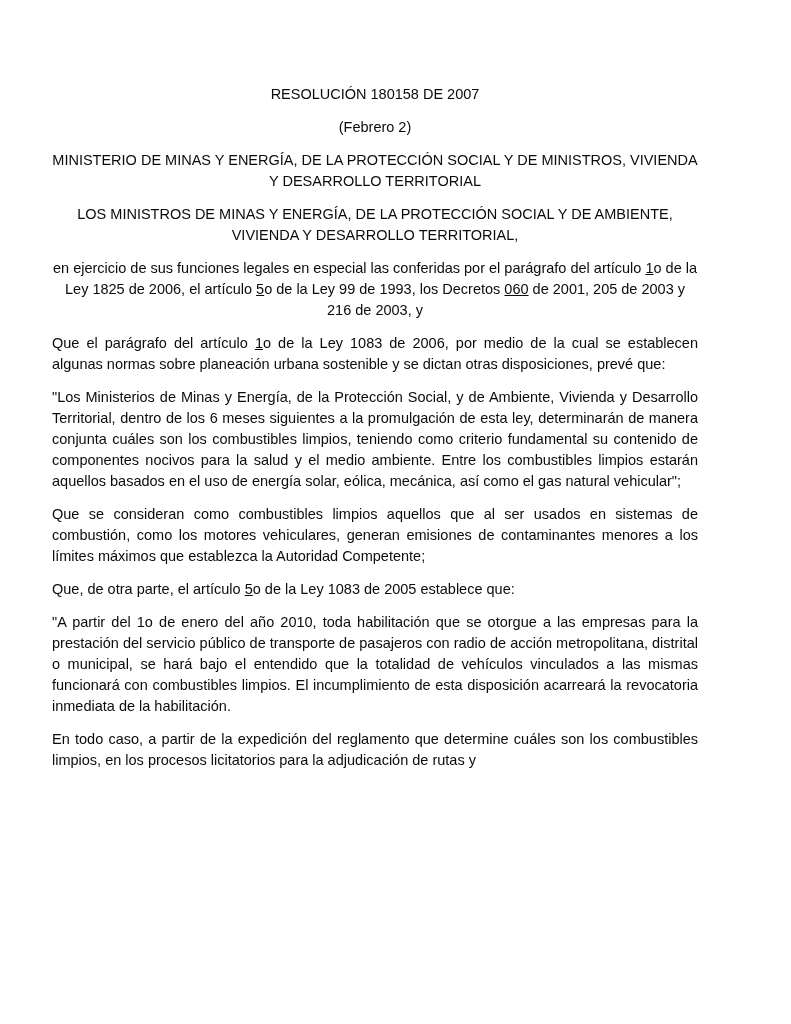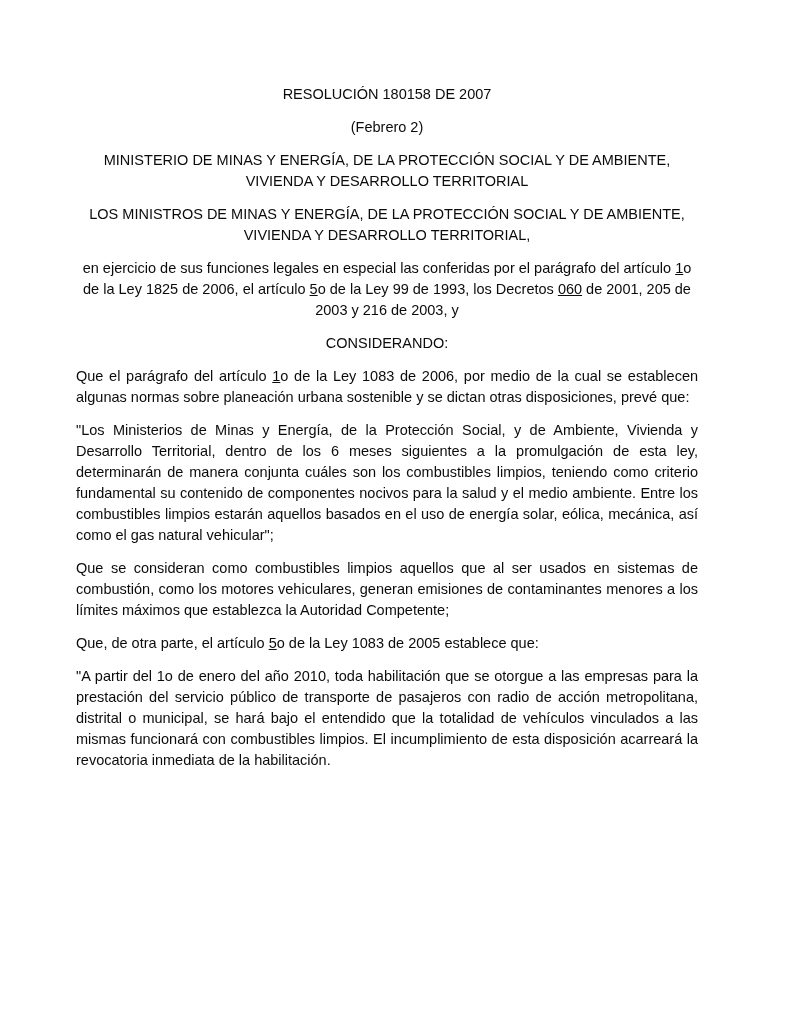--- a/index.html
+++ b/index.html
@@ -8,21 +8,21 @@
     padding: 0;
     background: #ffffff;
   }
   .page {
     position: relative;
     width: 791px;
     height: 1024px;
     margin: 0 auto;
     background: #ffffff;
     box-sizing: border-box;
-    padding: 84px 93px 40px 76px;
+    padding: 84px 93px 40px 52px;
     font-family: "Liberation Sans", "DejaVu Sans", sans-serif;
     font-size: 14.5px;
     line-height: 21px;
     color: #0b0b0b;
     overflow: hidden;
   }
   .page p, .page h1, .page h2, .page h3 {
     margin: 0 0 12px 0;
     font-size: inherit;
     line-height: inherit;
@@ -36,33 +36,33 @@
 </style>
 </head>
 <body>
 
 <div class="page">
 
   <h1 class="center bold">RESOLUCIÓN 180158 DE 2007</h1>
 
   <p class="center gap-lg">(Febrero 2)</p>
 
-  <h2 class="center bold">MINISTERIO DE MINAS Y ENERGÍA, DE LA PROTECCIÓN SOCIAL Y DE AMBIENTE, VIVIENDA Y DESARROLLO TERRITORIAL</h2>
+  <h2 class="center bold">MINISTERIO DE MINAS Y ENERGÍA, DE LA PROTECCIÓN SOCIAL Y DE MINISTROS, VIVIENDA Y DESARROLLO TERRITORIAL</h2>
 
 
   <h2 class="center bold">LOS MINISTROS DE MINAS Y ENERGÍA, DE LA PROTECCIÓN SOCIAL Y DE AMBIENTE, VIVIENDA Y DESARROLLO TERRITORIAL,</h2>
 
   <p class="center"><span>en ejercicio de sus funciones legales en especial las conferidas por el parágrafo del artículo </span><span class="u">1</span><span>o de la Ley 1825 de 2006, el artículo </span><span class="u">5</span><span>o de la Ley 99 de 1993, los Decretos </span><span class="u">060</span><span> de 2001, 205 de 2003 y 216 de 2003, y</span></p>
 
-  <h3 class="center bold">CONSIDERANDO:</h3>
 
   <p class="just"><span>Que el parágrafo del artículo </span><span class="u">1</span><span>o de la Ley 1083 de 2006, por medio de la cual se establecen algunas normas sobre planeación urbana sostenible y se dictan otras disposiciones, prevé que:</span></p>
 
   <p class="just"><span>"Los Ministerios de Minas y Energía, de la Protección Social, y de Ambiente, Vivienda y Desarrollo Territorial, dentro de los 6 meses siguientes a la promulgación de esta ley, determinarán de manera conjunta cuáles son los combustibles limpios, teniendo como criterio fundamental su contenido de componentes nocivos para la salud y el medio ambiente. Entre los combustibles limpios estarán aquellos basados en el uso de energía solar, eólica, mecánica, así como el gas natural vehicular";</span></p>
 
   <p class="just"><span>Que se consideran como combustibles limpios aquellos que al ser usados en sistemas de combustión, como los motores vehiculares, generan emisiones de contaminantes menores a los límites máximos que establezca la Autoridad Competente;</span></p>
 
   <p class="just"><span>Que, de otra parte, el artículo </span><span class="u">5</span><span>o de la Ley 1083 de 2005 establece que:</span></p>
 
   <p class="just"><span>"A partir del 1o de enero del año 2010, toda habilitación que se otorgue a las empresas para la prestación del servicio público de transporte de pasajeros con radio de acción metropolitana, distrital o municipal, se hará bajo el entendido que la totalidad de vehículos vinculados a las mismas funcionará con combustibles limpios. El incumplimiento de esta disposición acarreará la revocatoria inmediata de la habilitación.</span></p>
 
+  <p class="just"><span>En todo caso, a partir de la expedición del reglamento que determine cuáles son los combustibles limpios, en los procesos licitatorios para la adjudicación de rutas y</span></p>
 
 </div>
 
 </body></html>

